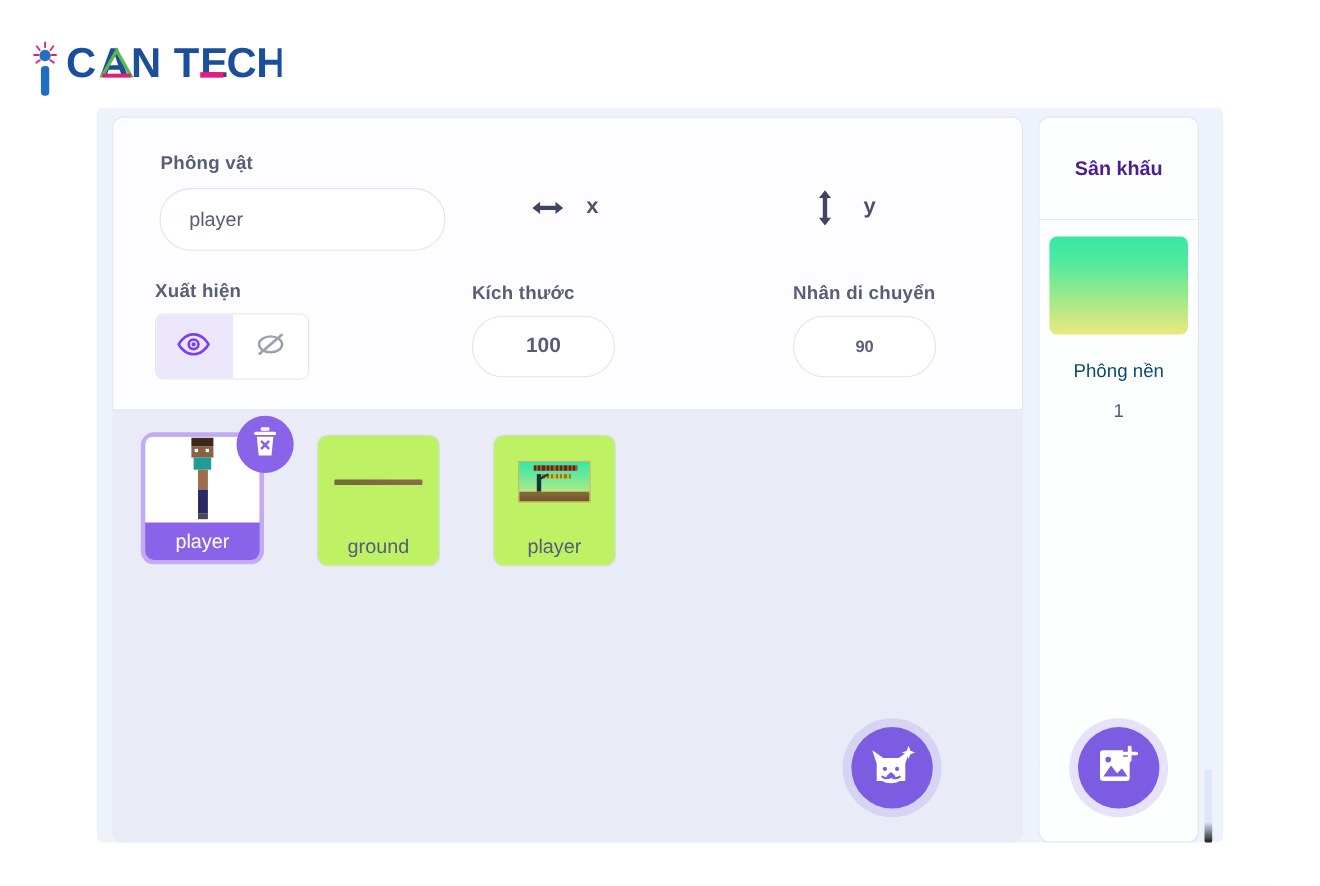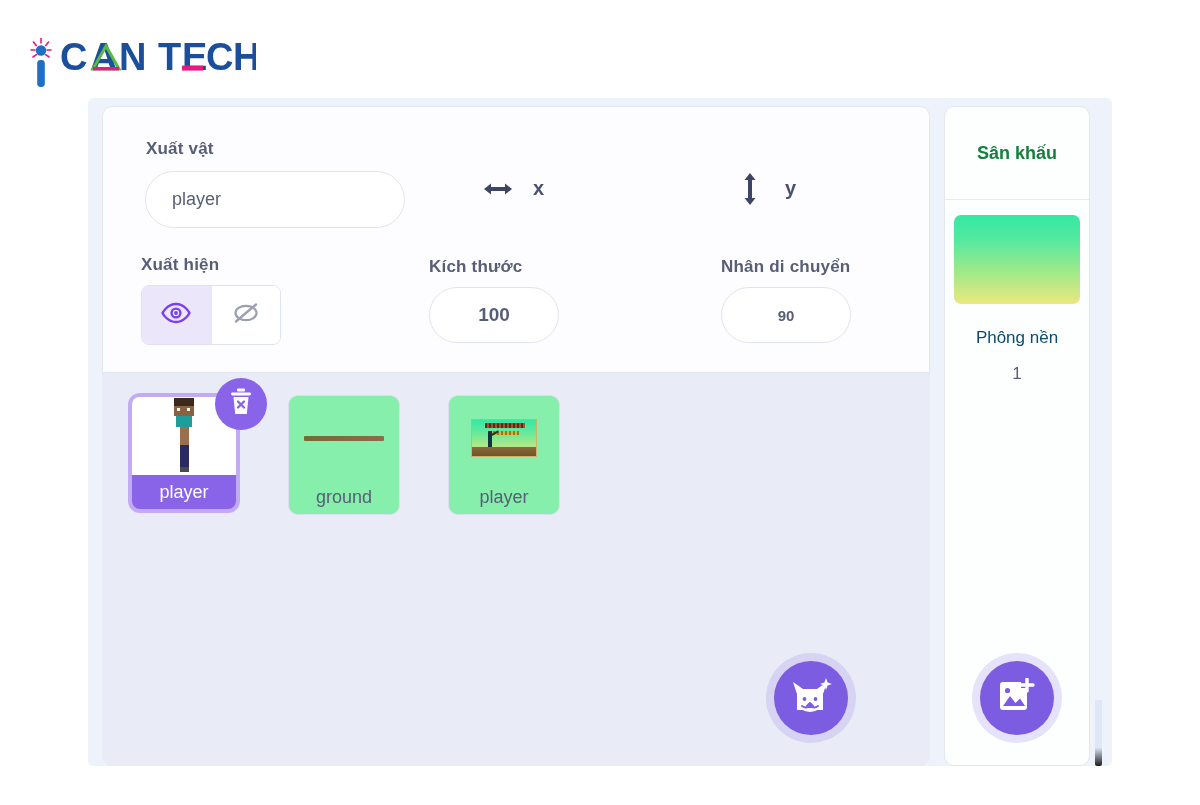--- a/index.html
+++ b/index.html
@@ -145,21 +145,21 @@
     height: 393px;
     background: #e9ecf6;
   }
 
   .sprite-tile {
     position: absolute;
     width: 112px;
     height: 120px;
     border-radius: 10px;
     box-sizing: border-box;
-    background: #86efac;
+    background: #bef264;
     border: 1px solid #d9dded;
     display: flex;
     flex-direction: column;
     align-items: center;
   }
   .sprite-tile.selected {
     background: #8a64e8;
     border: 4px solid #c3aaf5;
     border-radius: 12px;
   }
@@ -249,21 +249,21 @@
     box-sizing: border-box;
     overflow: hidden;
   }
   .stage-header {
     height: 93px;
     display: flex;
     align-items: center;
     justify-content: center;
     font-size: 18px;
     font-weight: bold;
-    color: #15803d;
+    color: #4c1d95;
     border-bottom: 1px solid #e6eaf3;
     box-sizing: border-box;
   }
   .backdrop-thumb {
     width: 126px;
     height: 89px;
     margin: 15px auto 0 auto;
     border-radius: 7px;
     background: linear-gradient(to bottom,#35e8a3 0%, #55e9a0 28%, #9ce98a 62%, #ece87e 100%);
   }
@@ -338,21 +338,21 @@
     </svg>
   </div>
 </div>
 
 <div class="app-frame">
 
   <div class="sprite-column">
 
     <div class="sprite-info-panel">
 
-      <div style="position:absolute;left:43px;top:32px;" class="field-label">Xuất vật</div>
+      <div style="position:absolute;left:43px;top:32px;" class="field-label">Phông vật</div>
 
       <div class="pill name-field" style="position:absolute;left:42px;top:64px;width:260px;height:57px;">
         <span>player</span>
       </div>
 
       <div class="axis-glyph" style="position:absolute;left:378px;top:68px;width:34px;height:28px;">
         <svg width="32" height="18" viewBox="0 0 32 18" xmlns="http://www.w3.org/2000/svg">
           <path d="M2 9 L9 3.5 L9 7 L23 7 L23 3.5 L30 9 L23 14.5 L23 11 L9 11 L9 14.5 Z" fill="#3d4466"></path>
         </svg>
       </div>

